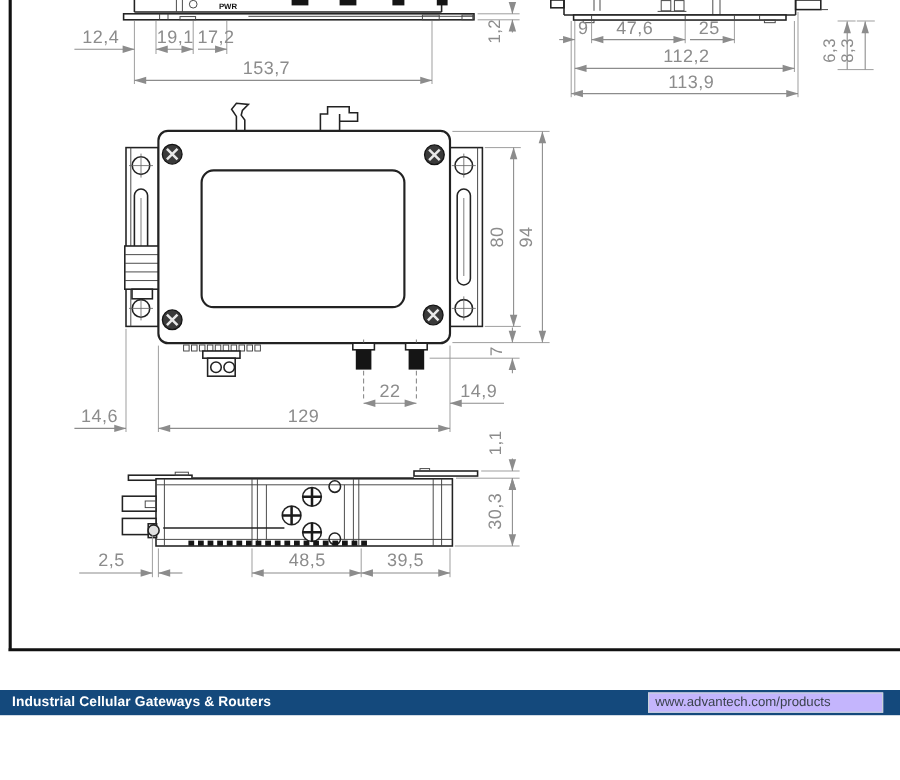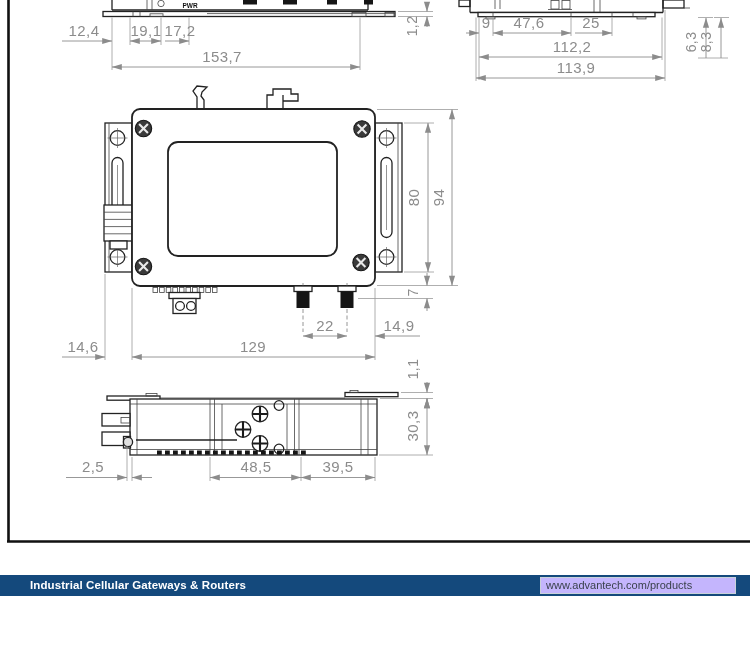--- a/index.html
+++ b/index.html
@@ -18,21 +18,21 @@
        text-anchor:middle;letter-spacing:0.4px;}
   .dims{font-size:14px;}
   .panel-lbl{font-family:"Liberation Sans",sans-serif;font-size:6.5px;font-weight:bold;
        fill:#111;text-anchor:middle;}
   .screwx{stroke:#e9e9e9;stroke-width:2.1;fill:none;}
   .cross{stroke:#1b1b1b;stroke-width:2.1;fill:none;}
   .tick{stroke:#666;stroke-width:0.7;fill:none;}
   
   .footer-bar{position:absolute;left:0;top:575px;width:750px;height:21px;}
   .footer-left{position:absolute;left:10px;top:0;height:21px;line-height:21px;
-       color:#fff;font-size:11.5px;font-weight:bold;letter-spacing:0.1px;margin-left:20px;}
+       color:#fff;font-size:11.5px;font-weight:bold;letter-spacing:0.1px;}
   .footer-dl{position:absolute;right:217px;top:0;height:21px;line-height:21px;
        color:#fff;font-size:11.5px;font-weight:bold;}
   .footer-url{position:absolute;left:540px;top:2px;width:189px;height:15px;
        background:#c4b5fd;border:1px solid #c9d2da;line-height:15px;font-size:11px;
        color:#3a424d;padding-left:5px;}
 </style>
 </head>
 <body>
 
 <div id="stage">

